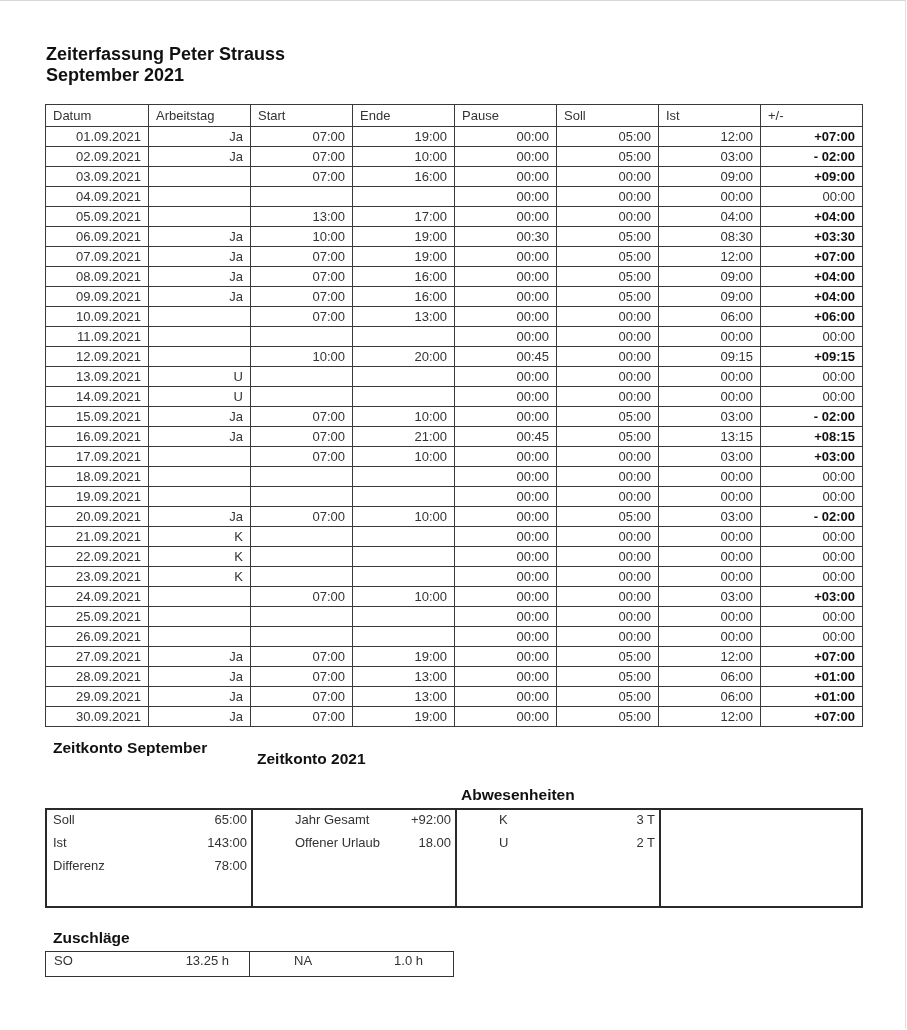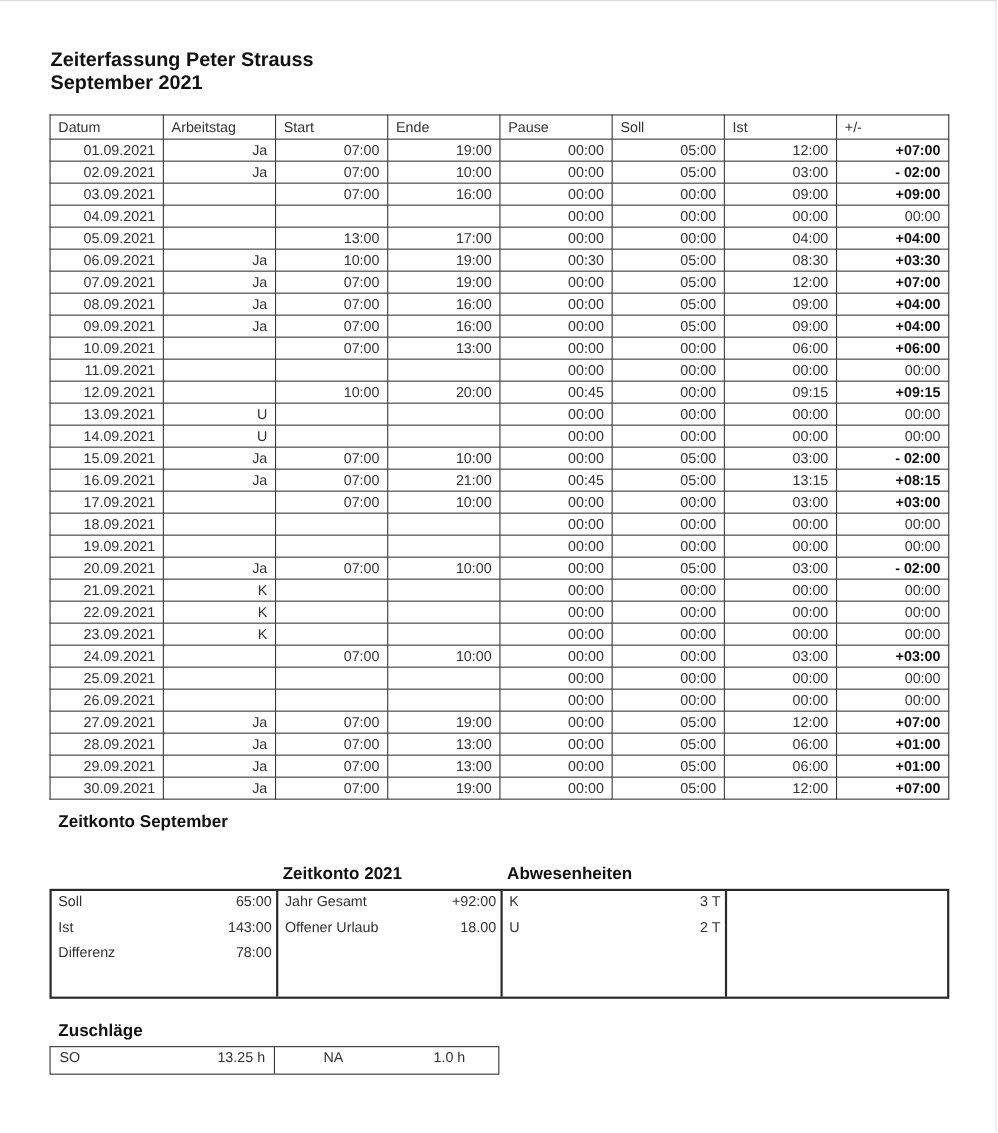--- a/index.html
+++ b/index.html
@@ -39,29 +39,29 @@
     .sec-head {
       position: absolute; font-weight: bold; font-size: 15.5px; color: #111;
     }
     .box {
       position: absolute; border: 2px solid #2a2a2a; box-sizing: border-box;
       font-size: 13px; color: #333;
     }
     .box .cell {
       position: absolute; top: 0; bottom: 0; box-sizing: border-box;
     }
-    .box .cell + .cell { border-left: 2px solid #2a2a2a; }
+    .box .cell + .cell { border-left: 2px solid #2a2a2a; padding-left: 36px; }
     .kv { display: flex; justify-content: space-between; padding: 0 4px 0 6px; height: 23px; line-height: 20px; }
     .zbox {
       position: absolute; left: 45px; top: 951px; width: 409px; height: 26px;
       border: 1.5px solid #333; box-sizing: border-box; font-size: 13px; color: #333;
       display: flex;
     }
     .zbox .zc { display: flex; justify-content: space-between; align-items: flex-start; padding: 0 30px 0 8px; line-height: 18px; box-sizing: border-box; }
-    .zbox .zc.first { width: 204px; border-right: 1.5px solid #333; padding-right: 8px; }
+    .zbox .zc.first { width: 204px; border-right: 1.5px solid #333; padding-right: 20px; }
     .zbox .zc.second { flex: 1; margin-left: 36px; }
   </style>
 </head>
 <body>
 
 <div class="page-edge"></div>
 
 <div class="title">
   <div>Zeiterfassung Peter Strauss</div>
   <div>September 2021</div>
@@ -388,21 +388,21 @@
         <td>19:00</td>
         <td>00:00</td>
         <td>05:00</td>
         <td>12:00</td>
         <td class="diff bold">+07:00</td>
       </tr>
     </tbody>
 </table>
 
 <div class="sec-head" style="left:53px; top:739px;">Zeitkonto  September</div>
-<div class="sec-head" style="left:257px; top:786px;">Zeitkonto  2021</div>
+<div class="sec-head" style="left:257px; top:750px;">Zeitkonto  2021</div>
 <div class="sec-head" style="left:461px; top:786px;">Abwesenheiten</div>
 
 <div class="box" style="left:45px; top:808px; width:818px; height:100px;">
   <div class="cell" style="left:0; width:204px;" id="cell-sept">
       <div class="kv">
         <span>Soll</span>
         <span>65:00</span>
       </div>
       <div class="kv">
         <span>Ist</span>

